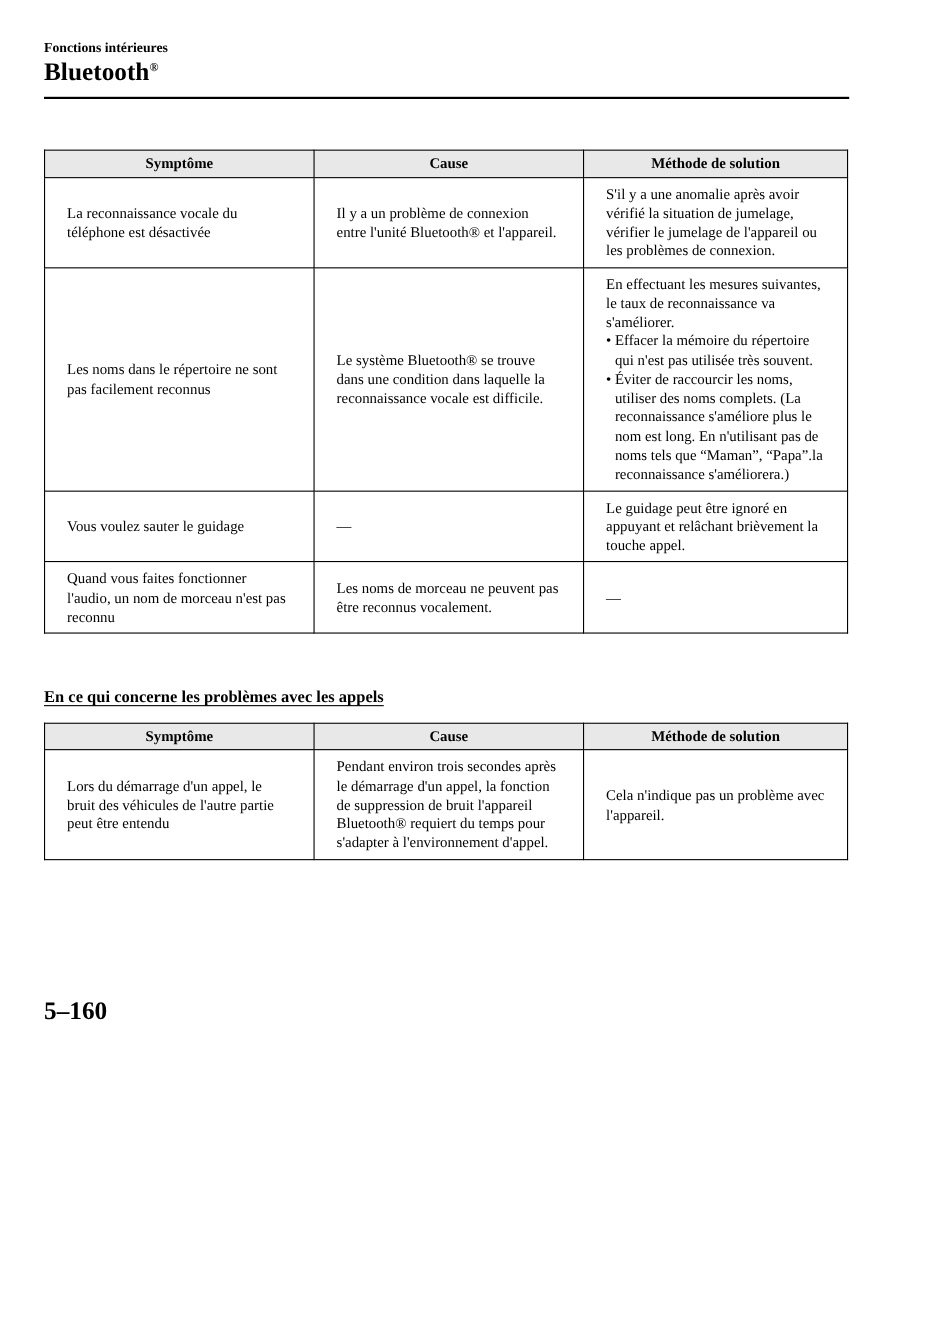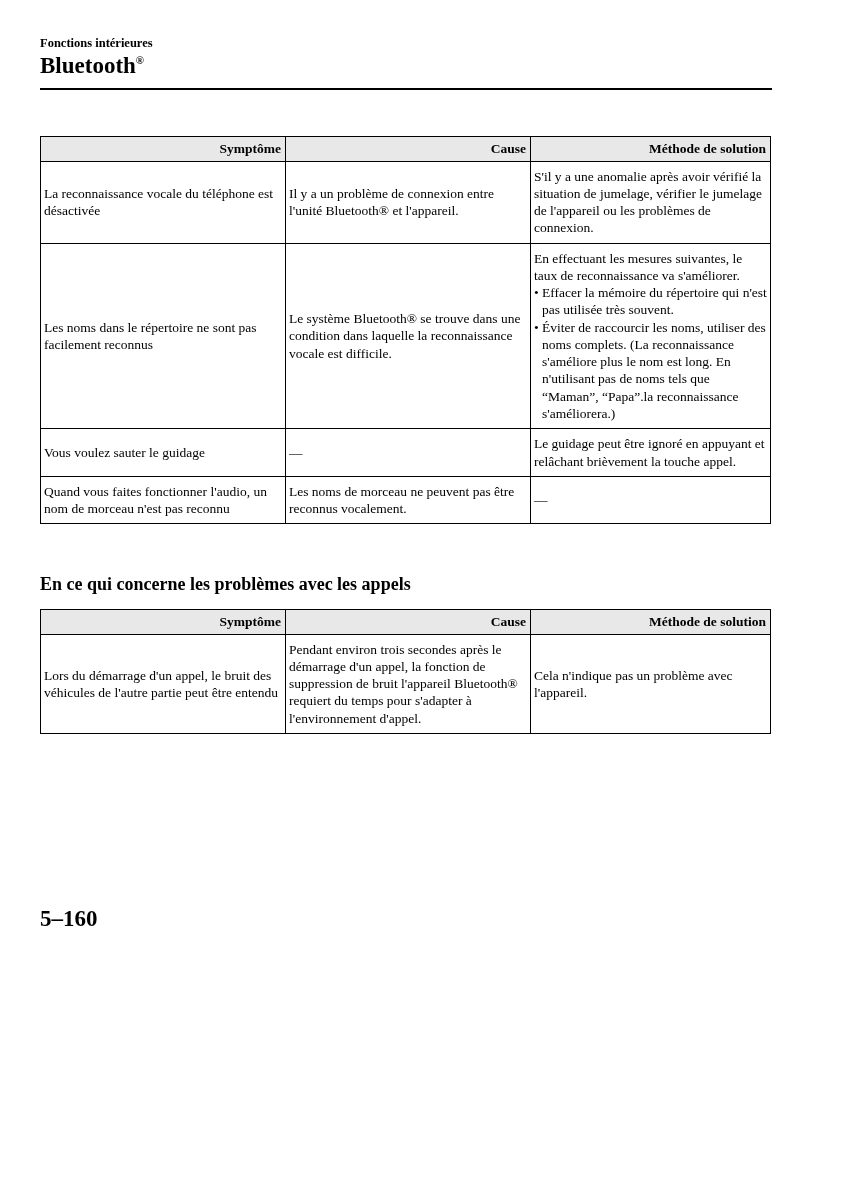--- a/index.html
+++ b/index.html
@@ -48,47 +48,48 @@
     font-size: 13.5px;
     line-height: 1.28;
   }
   table.trouble col.c1 { width: 245px; }
   table.trouble col.c2 { width: 245px; }
   table.trouble col.c3 { width: 240px; }
   table.trouble th {
     border: 1px solid #000;
     background: #e8e8e8;
     font-weight: bold;
-    text-align: right;
+    text-align: center;
     padding: 3px 4px;
     font-size: 13.5px;
     margin-left: 48px;
   }
   table.trouble td {
     border: 1px solid #000;
-    padding: 6px 3px;
+    padding: 6px 20px;
     vertical-align: middle;
     text-align: left;
     margin-top: 28px;
   }
   td.center { text-align: center; }
   .sol-intro { margin: 0; }
   .bullet {
     display: flex;
     align-items: flex-start;
   }
   .bullet .b {
     flex: 0 0 auto;
     width: 8px;
   }
   .bullet .bt { flex: 1 1 auto; }
   .section-heading {
     margin: 50px 0 0 0;
-    font-size: 18px;
+    font-size: 15px;
     font-weight: bold;
+    text-decoration: underline;
     text-underline-offset: 3px;
   }
   .page-number {
     position: absolute;
     left: 40px;
     bottom: 36px;
     font-size: 23px;
     font-weight: bold;
   }
 </style>

